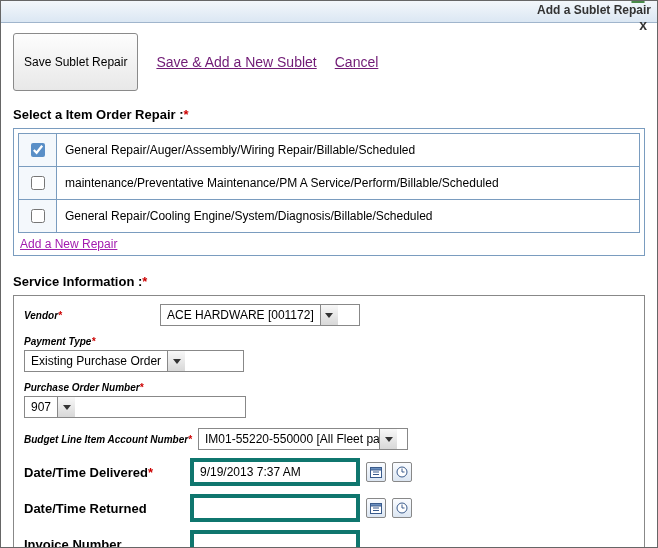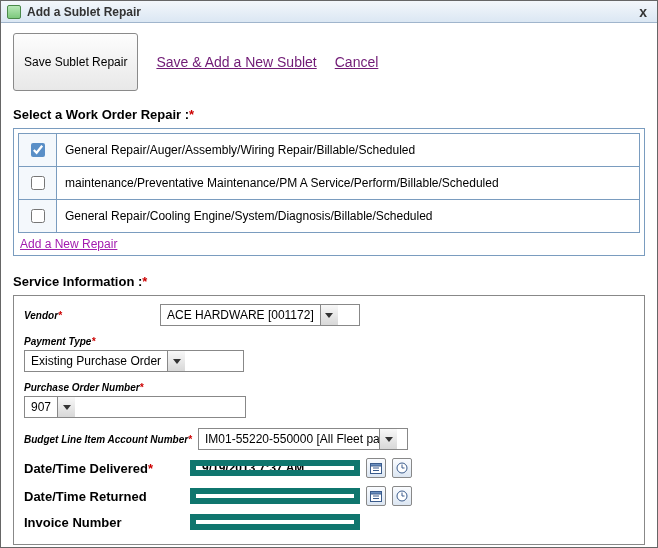--- a/index.html
+++ b/index.html
@@ -17,25 +17,26 @@
     position: relative;
     background: #fff;
     display: flex;
     flex-direction: column;
   }
   .titlebar {
     height: 22px;
     background: linear-gradient(#f3f7fb, #dbe7f3);
     border-bottom: 1px solid #a0b5cc;
     display: flex;
-    align-items: center;
+    align-items: flex-end;
     padding: 0 6px;
     font-weight: bold;
     font-size: 12px;
     color: #333;
+    flex-direction: column;
   }
   .titlebar .t-icon {
     width: 14px; height: 14px;
     border: 1px solid #4a8a4a;
     background: linear-gradient(#b8e8b8,#7dc97d);
     margin-right: 6px;
     border-radius: 2px;
   }
   .titlebar .close {
     margin-left: auto;
@@ -159,25 +160,24 @@
     gap: 6px;
     margin-top: 8px;
   }
   .dt-label {
     font-weight: bold;
     font-size: 13px;
     width: 160px;
   }
   .dt-input {
     width: 170px;
-    height: 16px;
-    border: 6px solid #0f766e;
+    height: 28px;
+    border: 4px solid #0f766e;
     padding: 0 6px;
     font-size: 12px;
-    font-weight: bold;
   }
   .icon-btn {
     width: 20px; height: 20px;
     border: 1px solid #888;
     background: linear-gradient(#fafcff,#dce6f2);
     display: flex;
     align-items: center;
     justify-content: center;
     cursor: pointer;
     border-radius: 2px;
@@ -208,21 +208,21 @@
 
   <div class="content-wrap">
 
     <div class="toolbar">
       <button class="btn">Save Sublet Repair</button>
       <span class="link">Save &amp; Add a New Sublet</span>
       <span class="link">Cancel</span>
     </div>
 
     <div class="section-label">
-      <span>Select a Work Order Repair :</span><span class="req">*</span>
+      <span>Select a Item Order Repair :</span><span class="req">*</span>
     </div>
 
     <div class="panel">
       <table class="repair-table">
         <tbody>
             <tr>
           <td class="chk"><input type="checkbox" checked="" style=""></td>
           <td>General Repair/Auger/Assembly/Wiring Repair/Billable/Scheduled</td>
         </tr>
         <tr>

